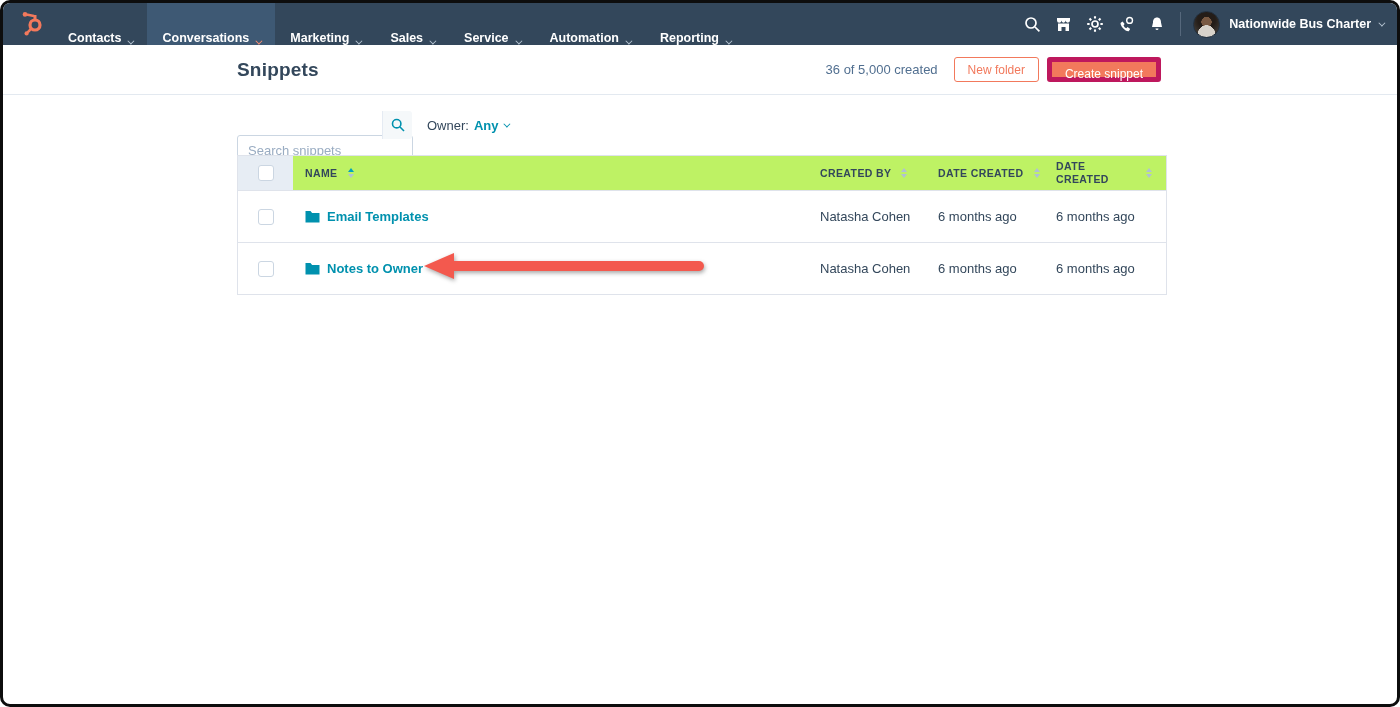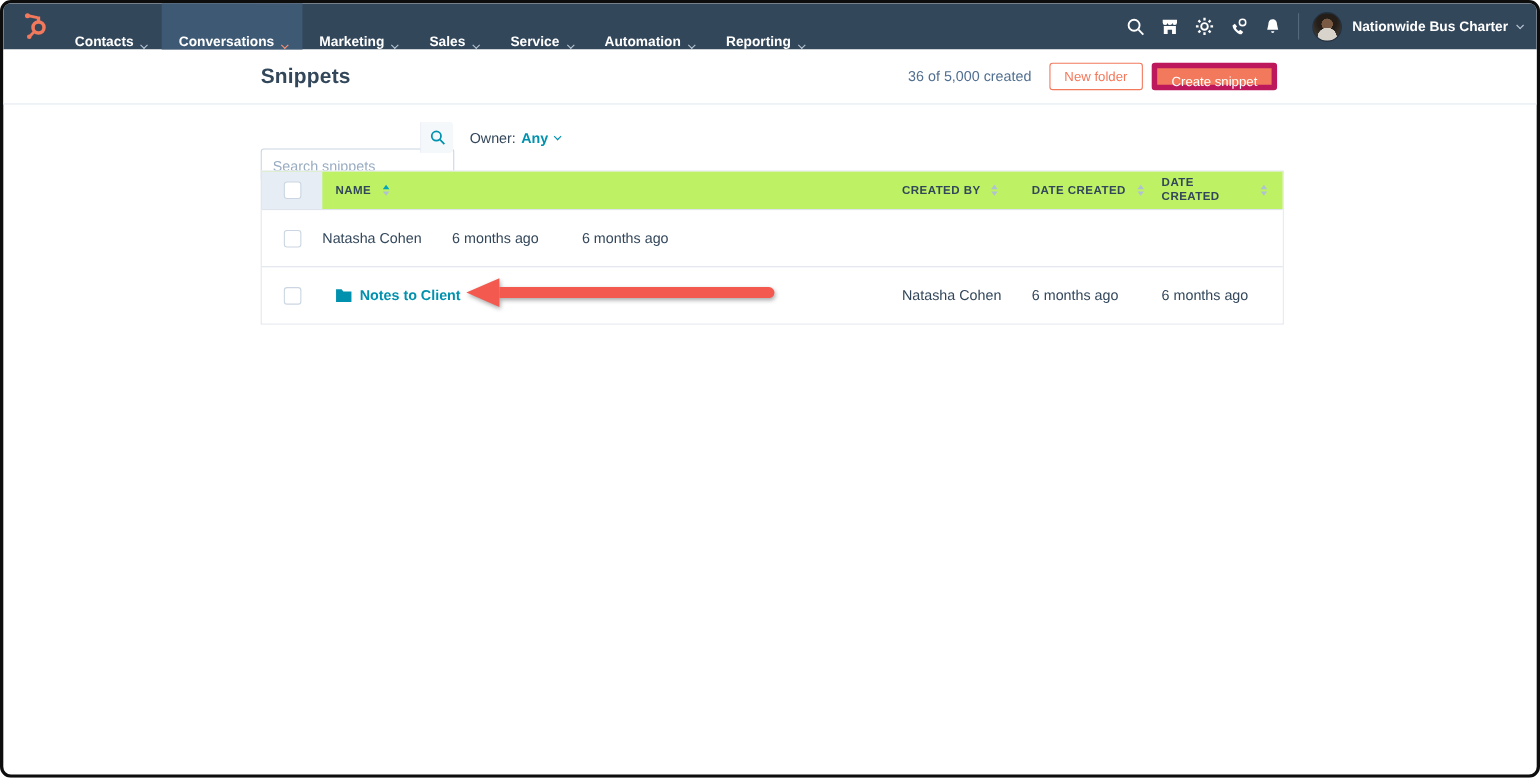--- a/index.html
+++ b/index.html
@@ -288,40 +288,46 @@
               <i class="tri-up"></i>
               <i class="tri-down"></i>
             </span>
         </div>
       </div>
 
       <div class="trow">
         <div class="cell col-check">
           <input type="checkbox" class="checkbox" style="">
         </div>
-        <div class="cell col-creator cell-text">Natasha Cohen</div>
-        <div class="cell col-created cell-text">6 months ago</div>
-        <div class="cell col-modified cell-text">6 months ago</div>
-      </div>
-
-      <div class="trow">
-        <div class="cell col-check">
-          <input type="checkbox" class="checkbox" style="">
-        </div>
         <div class="cell col-name">
           <svg width="15" height="13" viewBox="0 0 15 13">
               <path d="M0.5 1 h5 l1.6 2 H14.5 v9.5 H0.5 z" fill="#0091ae"></path>
             </svg>
-          <a class="folder-link">Notes to Client</a>
+          <a class="folder-link">Email Templates</a>
         </div>
         <div class="cell col-creator cell-text">Natasha Cohen</div>
         <div class="cell col-created cell-text">6 months ago</div>
         <div class="cell col-modified cell-text">6 months ago</div>
       </div>
 
+      <div class="trow">
+        <div class="cell col-check">
+          <input type="checkbox" class="checkbox" style="">
+        </div>
+        <div class="cell col-name">
+          <svg width="15" height="13" viewBox="0 0 15 13">
+              <path d="M0.5 1 h5 l1.6 2 H14.5 v9.5 H0.5 z" fill="#0091ae"></path>
+            </svg>
+          <a class="folder-link">Notes to Owner</a>
+        </div>
+        <div class="cell col-creator cell-text">Natasha Cohen</div>
+        <div class="cell col-created cell-text">6 months ago</div>
+        <div class="cell col-modified cell-text">6 months ago</div>
+      </div>
+
       <div class="arrow">
         <div class="arrow-head"></div>
         <div class="arrow-body"></div>
       </div>
 
     </div>
   </main>
 </div>
 
 </body></html>

